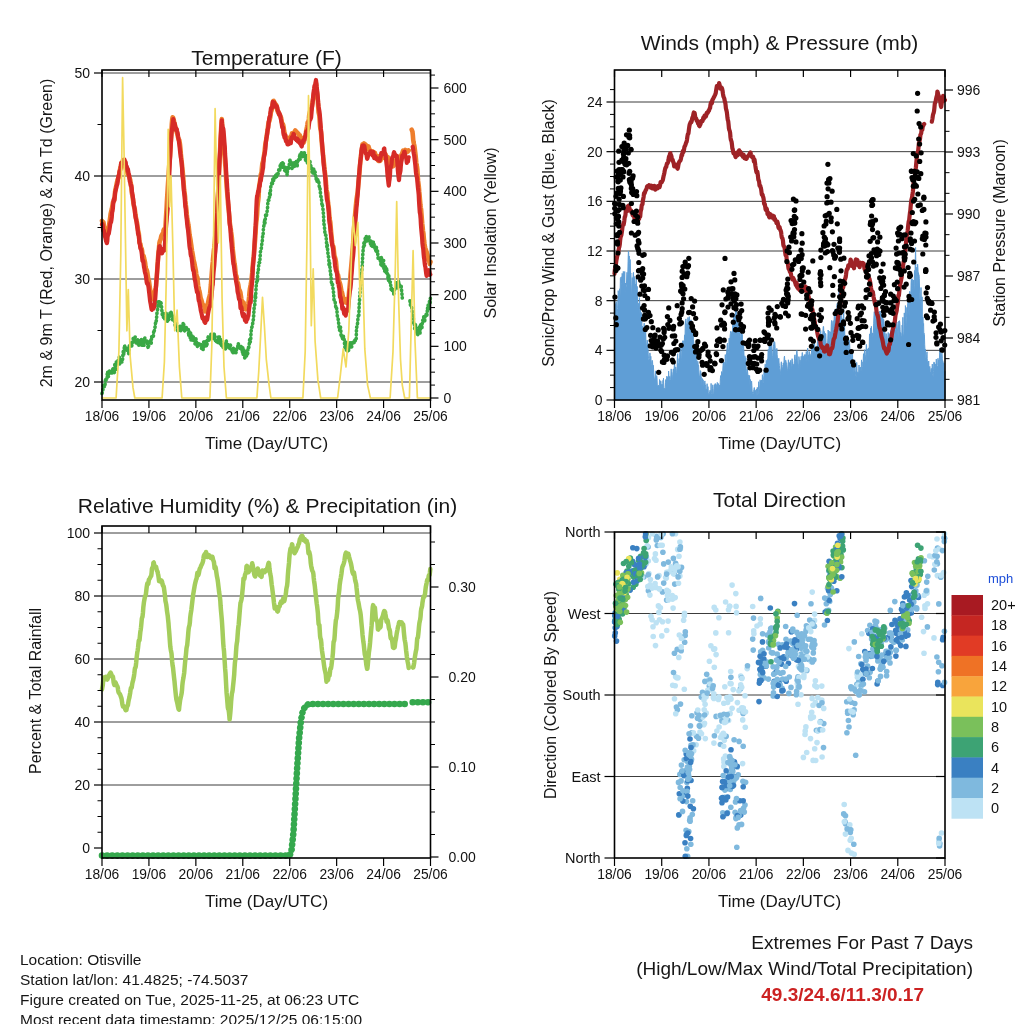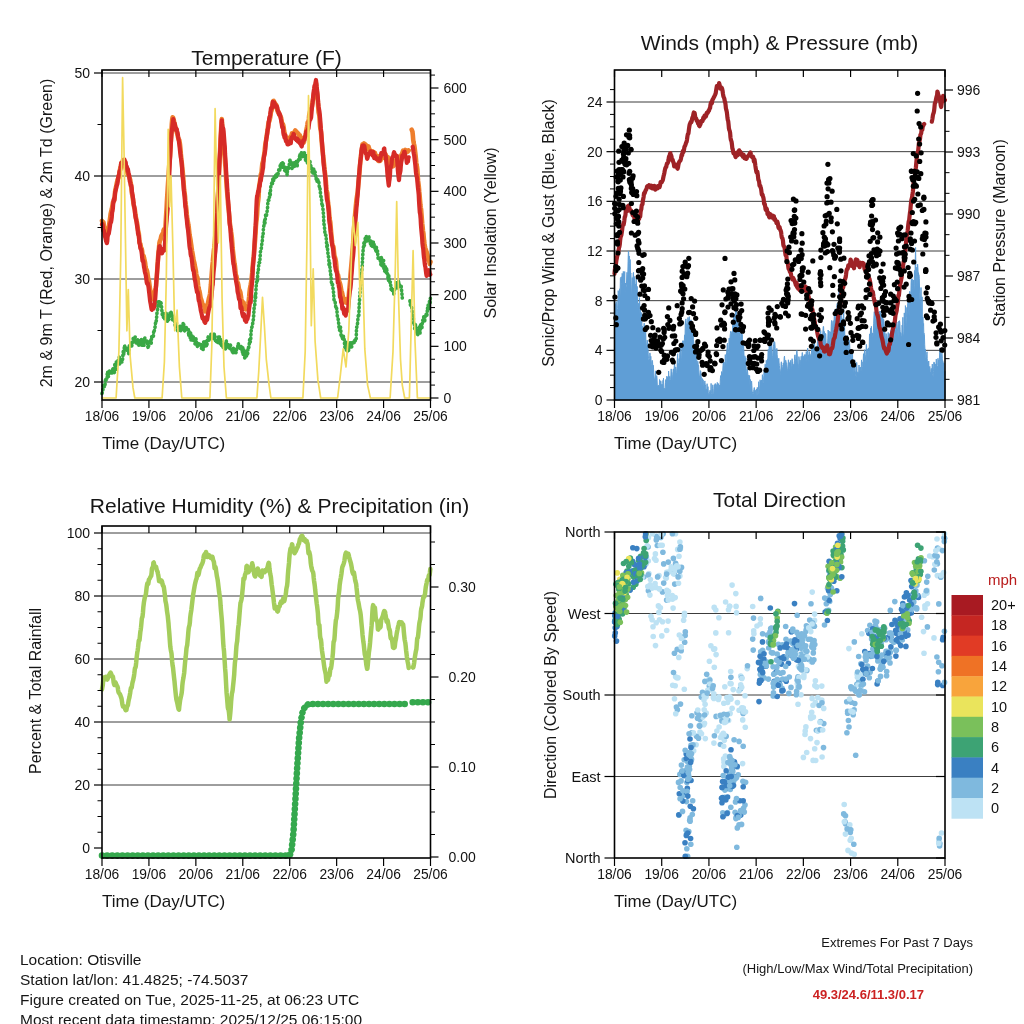--- a/index.html
+++ b/index.html
@@ -1,26 +1,26 @@
 <!DOCTYPE html>
 <html><head>
 <meta charset="utf-8">
 <style>
   html,body{margin:0;padding:0;background:#fff;}
   .page{position:relative;width:1024px;height:1024px;background:#fff;overflow:hidden;
         font-family:"Liberation Sans",sans-serif;color:#111;}
   svg{position:absolute;left:0;top:0;}
   svg text{font-family:"Liberation Sans",sans-serif;fill:#111;}
   .ctitle{position:absolute;text-align:center;font-size:21px;color:#161616;white-space:nowrap;}
-  .xlab{position:absolute;font-size:17px;color:#161616;white-space:nowrap;}
+  .xlab{position:absolute;text-align:center;font-size:17px;color:#161616;white-space:nowrap;}
   .vlab{position:absolute;transform:translate(-50%,-50%) rotate(-90deg);white-space:nowrap;
         font-size:16px;color:#161616;}
-  .cbhead{position:absolute;font-size:15px;color:#b91c1c;}
+  .cbhead{position:absolute;font-size:13px;color:#1d4ed8;}
   .footL{position:absolute;left:20px;top:918px;font-size:15.5px;line-height:20px;color:#161616;margin-top:32px;}
-  .footR{position:absolute;right:51px;top:930px;font-size:13px;line-height:26px;
+  .footR{position:absolute;right:51px;top:930px;font-size:19px;line-height:26px;
          text-align:right;color:#161616;}
   .footR .vals{font-weight:bold;padding-right:49px;text-align:right;}
 </style>
 </head>
 <body>
 
 <div class="page">
   <svg id="cv" width="1024" height="1024">
       <line x1="102" x2="430.5" y1="382" y2="382" stroke="#3c3c3c" stroke-width="1"></line>
       <line x1="102" x2="430.5" y1="279" y2="279" stroke="#3c3c3c" stroke-width="1"></line>
@@ -2556,21 +2556,21 @@
       <rect x="951.5" y="757.4" width="31.5" height="20.7" fill="#3a80c2"></rect>
       <text x="991" y="767.55" text-anchor="start" font-size="14.5" dominant-baseline="central">4</text>
       <rect x="951.5" y="777.7" width="31.5" height="20.7" fill="#7fb9de"></rect>
       <text x="991" y="787.85" text-anchor="start" font-size="14.5" dominant-baseline="central">2</text>
       <rect x="951.5" y="798" width="31.5" height="20.7" fill="#bde2f4"></rect>
       <text x="991" y="808.15" text-anchor="start" font-size="14.5" dominant-baseline="central">0</text>
     </svg>
 
   <div class="ctitle" style="left:102px;top:46px;width:329px">Temperature (F)</div>
   <div class="ctitle" style="left:614px;top:31px;width:331px">Winds (mph) &amp; Pressure (mb)</div>
-  <div class="ctitle" style="left:12px;top:494px;width:535px">Relative Humidity (%) &amp; Precipitation (in)</div>
+  <div class="ctitle" style="left:0px;top:494px;width:535px">Relative Humidity (%) &amp; Precipitation (in)</div>
   <div class="ctitle" style="left:614px;top:488px;width:331px">Total Direction</div>
 
   <div class="xlab" style="left:102px;top:434px;width:329px">Time (Day/UTC)</div>
   <div class="xlab" style="left:614px;top:434px;width:331px">Time (Day/UTC)</div>
   <div class="xlab" style="left:102px;top:892px;width:329px">Time (Day/UTC)</div>
   <div class="xlab" style="left:614px;top:892px;width:331px">Time (Day/UTC)</div>
 
   <div class="vlab" style="left:47px;top:233px">2m &amp; 9m T (Red, Orange) &amp; 2m Td (Green)</div>
   <div class="vlab" style="left:491px;top:233px">Solar Insolation (Yellow)</div>
   <div class="vlab" style="left:549px;top:233px">Sonic/Prop Wind &amp; Gust (Blue, Black)</div>

